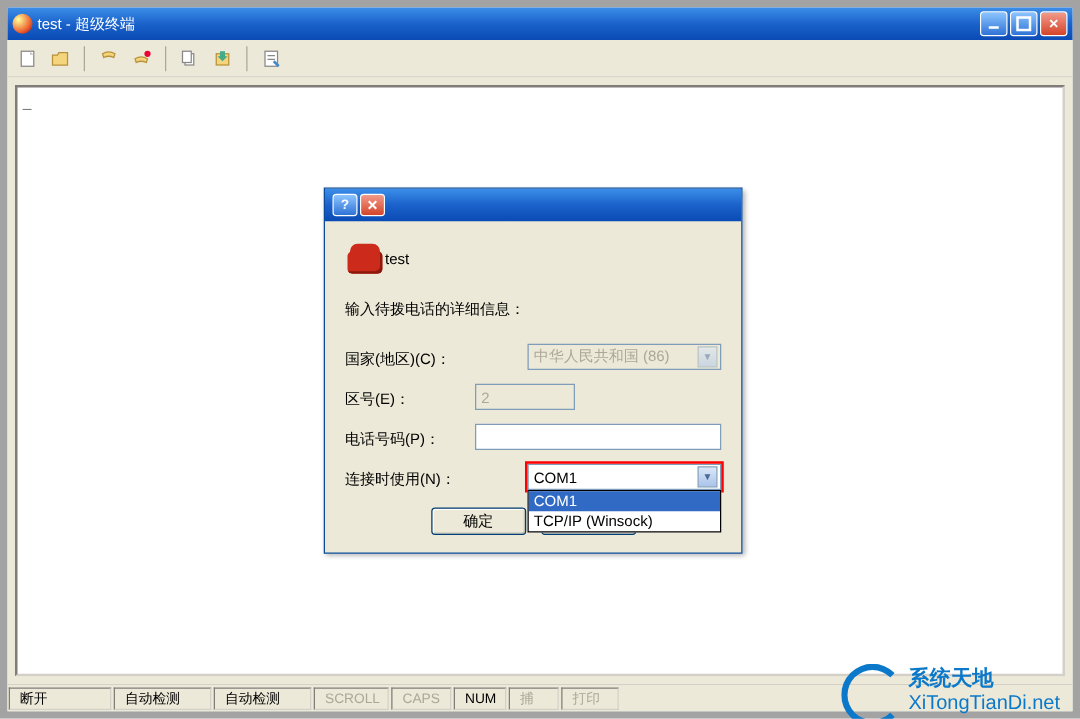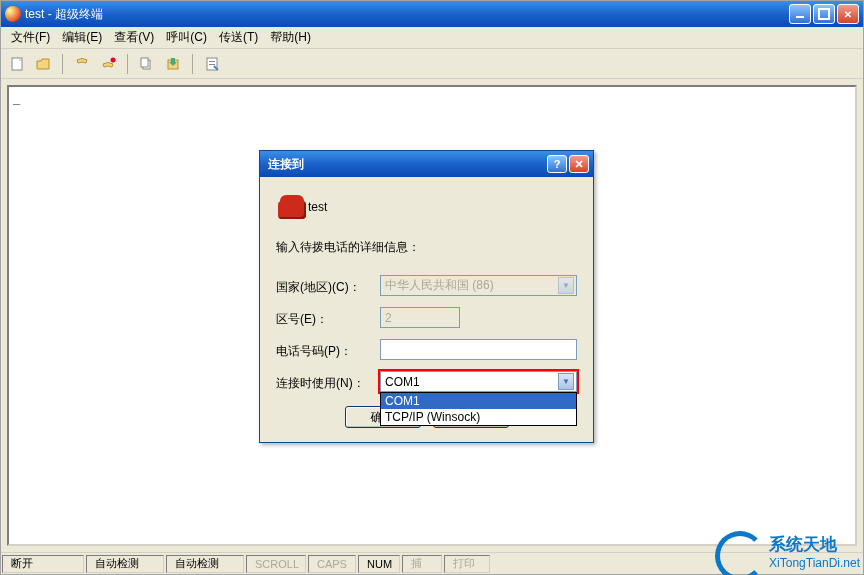--- a/index.html
+++ b/index.html
@@ -1,18 +1,18 @@
 <!DOCTYPE html>
 <html><head>
 <meta charset="utf-8">
 <style>
 * { box-sizing: border-box; margin: 0; padding: 0; font-family: "Microsoft YaHei", SimSun, Tahoma, sans-serif; }
 body { background: #fff; width: 864px; height: 575px; overflow: hidden; position: relative; }
 
-.window { width: 864px; height: 575px; display: flex; flex-direction: column; border: 1px solid #a3a3a3; }
+.window { width: 864px; height: 575px; display: flex; flex-direction: column; border: 6px solid #a3a3a3; }
 .titlebar { height: 26px; background: linear-gradient(to bottom, #3b8ee8 0%, #1b62cb 50%, #0a4ab4 100%); display: flex; align-items: center; padding: 0 4px; }
 .titlebar-icon { width: 16px; height: 16px; margin-right: 4px; background: radial-gradient(circle at 30% 30%, #ff9 0%, #e63 60%, #900 100%); border-radius: 50%; }
 .titlebar-text { color: #fff; font-size: 12px; flex: 1; font-family: Tahoma, sans-serif; }
 .win-controls { display: flex; gap: 2px; }
 .win-btn { width: 22px; height: 20px; border: 1px solid #fff; border-radius: 3px; display: flex; align-items: center; justify-content: center; font-size: 10px; font-weight: bold; color: #fff; cursor: pointer; }
 .win-min, .win-max { background: linear-gradient(to bottom, #8cc5ff, #2f73d6); }
 .win-close { background: linear-gradient(to bottom, #f29b8b, #d4442a); }
 .win-min::before { content:""; width:8px; height:2px; background:#fff; margin-top:6px;}
 .win-max::before { content:""; width:8px; height:8px; border:2px solid #fff; }
 .win-close::before { content:"✕"; }
@@ -46,60 +46,52 @@
 .conn-header { display: flex; align-items: center; margin-bottom: 16px; }
 .phone-icon { width: 32px; height: 32px; position: relative; }
 .phone-icon::before { content:""; position:absolute; width:28px; height:18px; background:#cc2a1a; border-radius:4px; bottom:4px; left:2px; box-shadow: inset -2px -2px 0 #8a1a0e;}
 .phone-icon::after { content:""; position:absolute; width:24px; height:8px; background:#cc2a1a; border-radius:6px 6px 2px 2px; top:4px; left:4px;}
 .conn-name { font-size: 12px; font-family: Tahoma, sans-serif; }
 .instr { margin-bottom: 18px; }
 .row { display: flex; align-items: flex-end; margin-bottom: 10px; height: 22px; }
 .row-label { width: 104px; }
 .row-input { flex: 1; height: 21px; border: 1px solid #7f9db9; padding: 1px 4px; font-size: 12px; background: #fff; font-family: Tahoma, sans-serif;}
 .row-input.disabled { background: #ece9d8; color: #aca899; }
-.combo-wrap { position: relative; flex: 1; }
+.combo-wrap { position: relative; flex: 1; margin-left: 42px; }
 .combo-highlight { position: absolute; top: -2px; left: -2px; right: -2px; bottom: -2px; border: 2px solid #f00; pointer-events: none; }
 .combo { width: 100%; height: 21px; border: 1px solid #7f9db9; background: #fff; display: flex; align-items: center; padding: 0 2px 0 4px; font-family: Tahoma, sans-serif; font-size: 12px;}
 .combo-btn { width: 16px; height: 17px; background: linear-gradient(to bottom,#dbe7f7,#aac4ea); border: 1px solid #7f9db9; display: flex; align-items: center; justify-content: center; font-size: 8px; color: #4a6a9a;}
 .combo-text { flex: 1; }
 .dropdown { position: absolute; top: 21px; left: 0; right: 0; background: #fff; border: 1px solid #000; z-index: 10; }
 .dd-item { padding: 1px 4px; font-size: 12px; font-family: Tahoma, sans-serif;}
 .dd-item.selected { background: #316ac5; color: #fff; }
 .btn-row { display: flex; justify-content: center; gap: 12px; margin-top: 14px; position: relative; z-index: 1;}
 .dlg-btn { width: 76px; height: 22px; background: #ece9d8; border: 1px solid #003c74; border-radius: 3px; font-size: 12px; cursor: pointer; box-shadow: inset 1px 1px 0 #fff, inset -1px -1px 0 #c0c0b0;}
 
-.watermark { position: absolute; right: 4px; bottom: 2px; display: flex; align-items: center; gap: 12px; z-index: 50; }
+.watermark { position: absolute; right: 16px; bottom: 2px; display: flex; align-items: center; gap: 12px; z-index: 50; }
 .wm-icon { width: 44px; height: 44px; position: relative; }
 .wm-icon::before { content:""; position:absolute; width:40px; height:40px; border:5px solid #0b78c9; border-radius:50%; border-right-color:transparent; top:2px; left:2px;}
 .wm-text { display: flex; flex-direction: column; }
 .wm-cn { font-size: 17px; font-weight: bold; color: #0b78c9; }
-.wm-en { font-size: 12px; color: #0b78c9; }
+.wm-en { font-size: 16px; color: #0b78c9; }
 </style>
 </head>
 <body>
 
 <div class="window">
   <div class="titlebar">
     <div class="titlebar-icon"></div>
     <div class="titlebar-text">test - 超级终端</div>
     <div class="win-controls">
       <div class="win-btn win-min"></div>
       <div class="win-btn win-max"></div>
       <div class="win-btn win-close"></div>
     </div>
   </div>
 
-  <div class="menubar">
-    <div class="menu-item">文件(F)</div>
-    <div class="menu-item">编辑(E)</div>
-    <div class="menu-item">查看(V)</div>
-    <div class="menu-item">呼叫(C)</div>
-    <div class="menu-item">传送(T)</div>
-    <div class="menu-item">帮助(H)</div>
-  </div>
 
   <div class="toolbar">
     <div class="tool-btn">
       <svg width="16" height="16">
           <rect x="3" y="2" width="10" height="12" fill="#fff" stroke="#888"></rect>
           <path d="M10 2 L13 5 L10 5 Z" fill="#ccc"></path>
         </svg>
     </div>
     <div class="tool-btn">
       <svg width="16" height="16">
@@ -153,21 +145,20 @@
     <div class="status-cell dim">SCROLL</div>
     <div class="status-cell dim">CAPS</div>
     <div class="status-cell">NUM</div>
     <div class="status-cell dim">捕</div>
     <div class="status-cell dim">打印</div>
   </div>
 </div>
 
 <div class="dialog">
   <div class="dialog-title">
-    <div class="dialog-title-text">连接到</div>
     <div class="dlg-help">?</div>
     <div class="dlg-close">✕</div>
   </div>
   <div class="dialog-body">
     <div class="conn-header">
       <div class="phone-icon"></div>
       <div class="conn-name">test</div>
     </div>
     <div class="instr">输入待拨电话的详细信息：</div>
 

